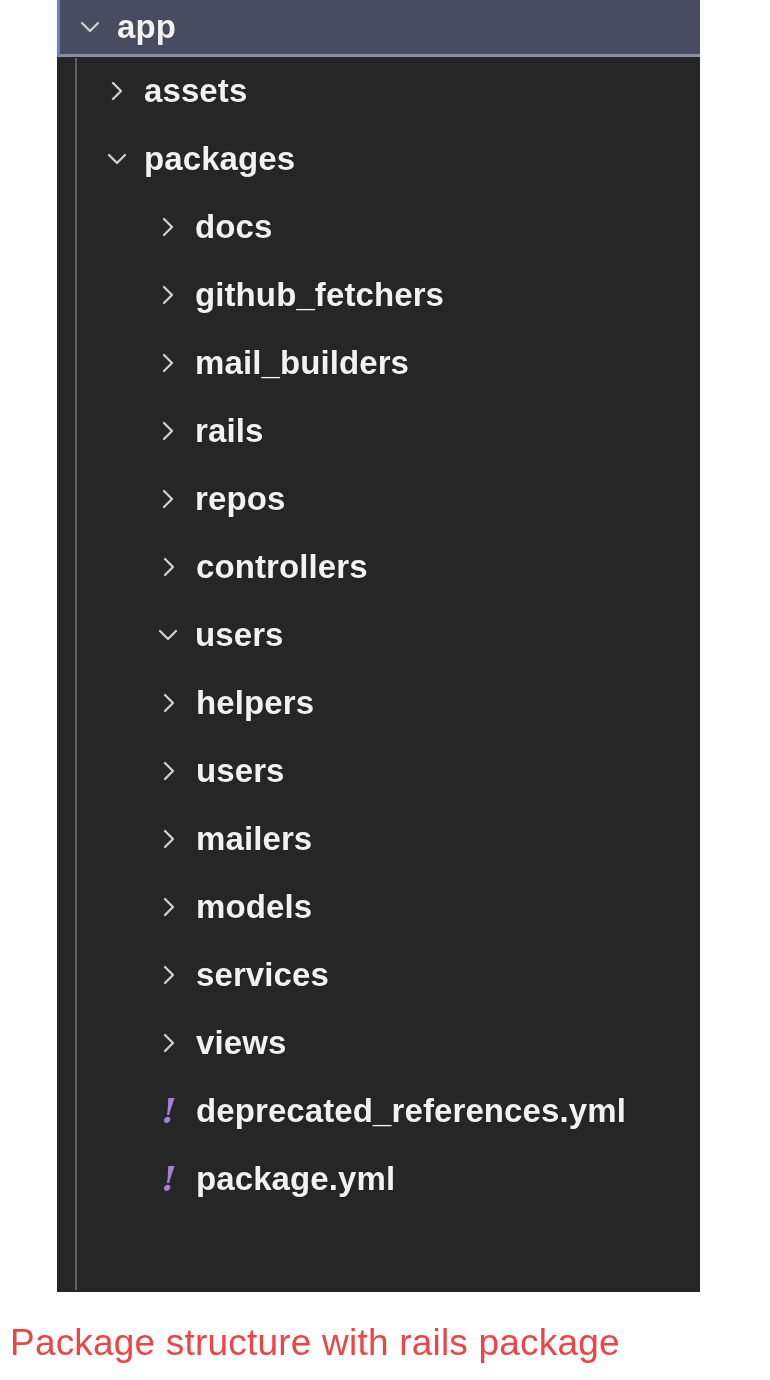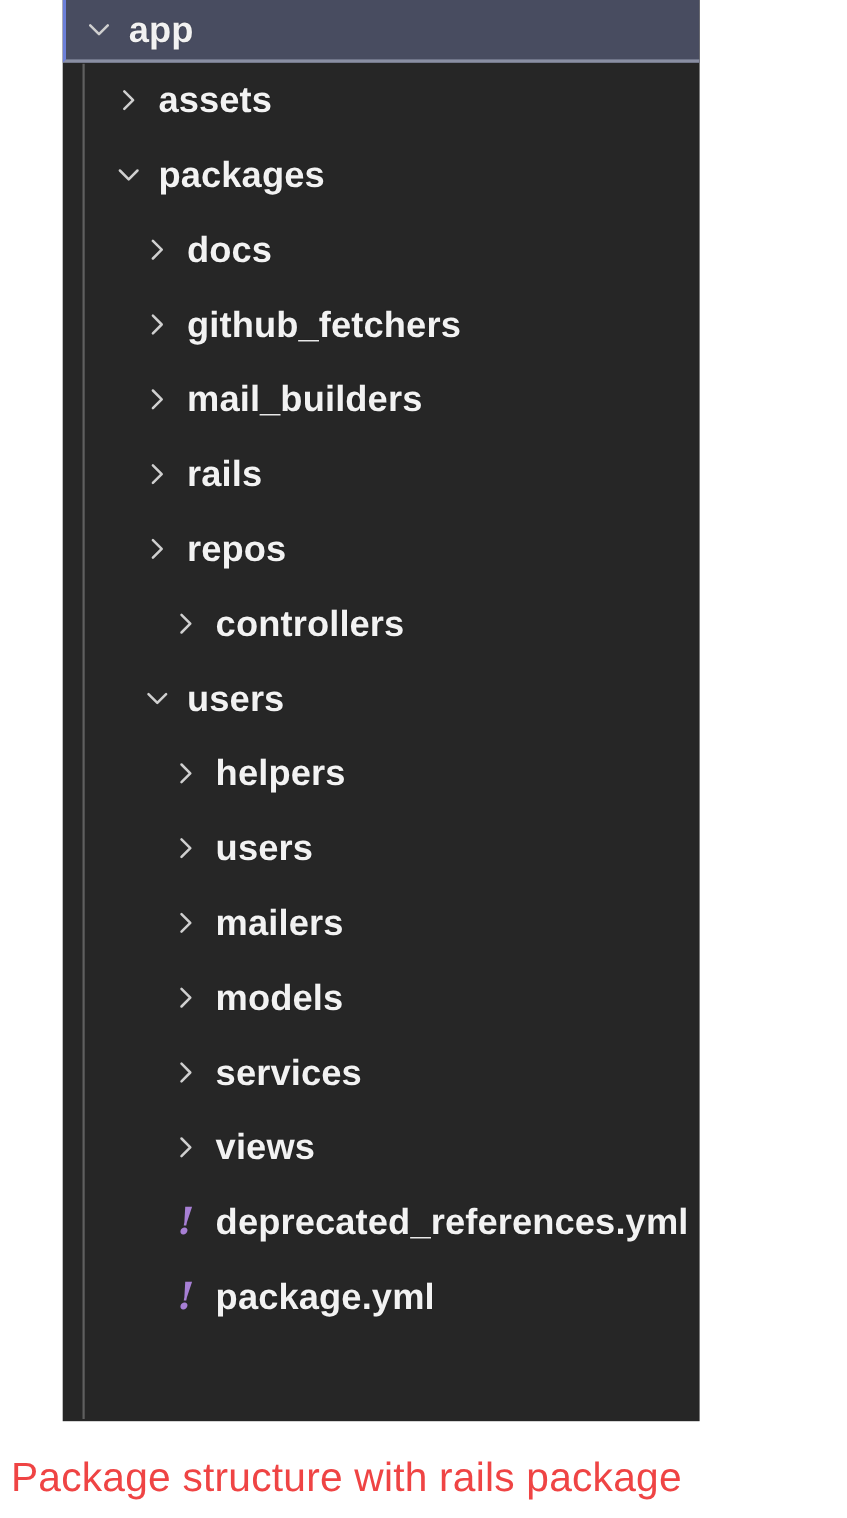--- a/index.html
+++ b/index.html
@@ -22,21 +22,21 @@
     top: 0;
     width: 770px;
     height: 1380px;
   }
 
   
   #tree-panel {
     position: absolute;
     left: 57px;
     top: 0px;
-    width: 579px;
+    width: 643px;
     height: 1292px;
     background: #262626;
     box-sizing: border-box;
     overflow: hidden;
   }
 
   
   #indent-guide {
     position: absolute;
     left: 18px;          
@@ -95,21 +95,21 @@
   .label {
     margin-left: 12px;
     font-weight: 700;
     text-shadow: 0 0 1px rgba(0,0,0,.55);
   }
   .row.selected .label { font-weight: 600; }
 
   
   .lvl0 { padding-left: 18px; }
   .lvl1 { padding-left: 45px; }
-  .lvl2 { padding-left: 71px; }
+  .lvl2 { padding-left: 71px; margin-left: 25px; }
   .lvl3 { padding-left: 97px; }
   .row.selected.lvl0 { padding-left: 15px; }
 
   
   #caption {
     position: absolute;
     left: 10px;
     top: 1322px;
     width: 750px;
     color: #ef4444;

